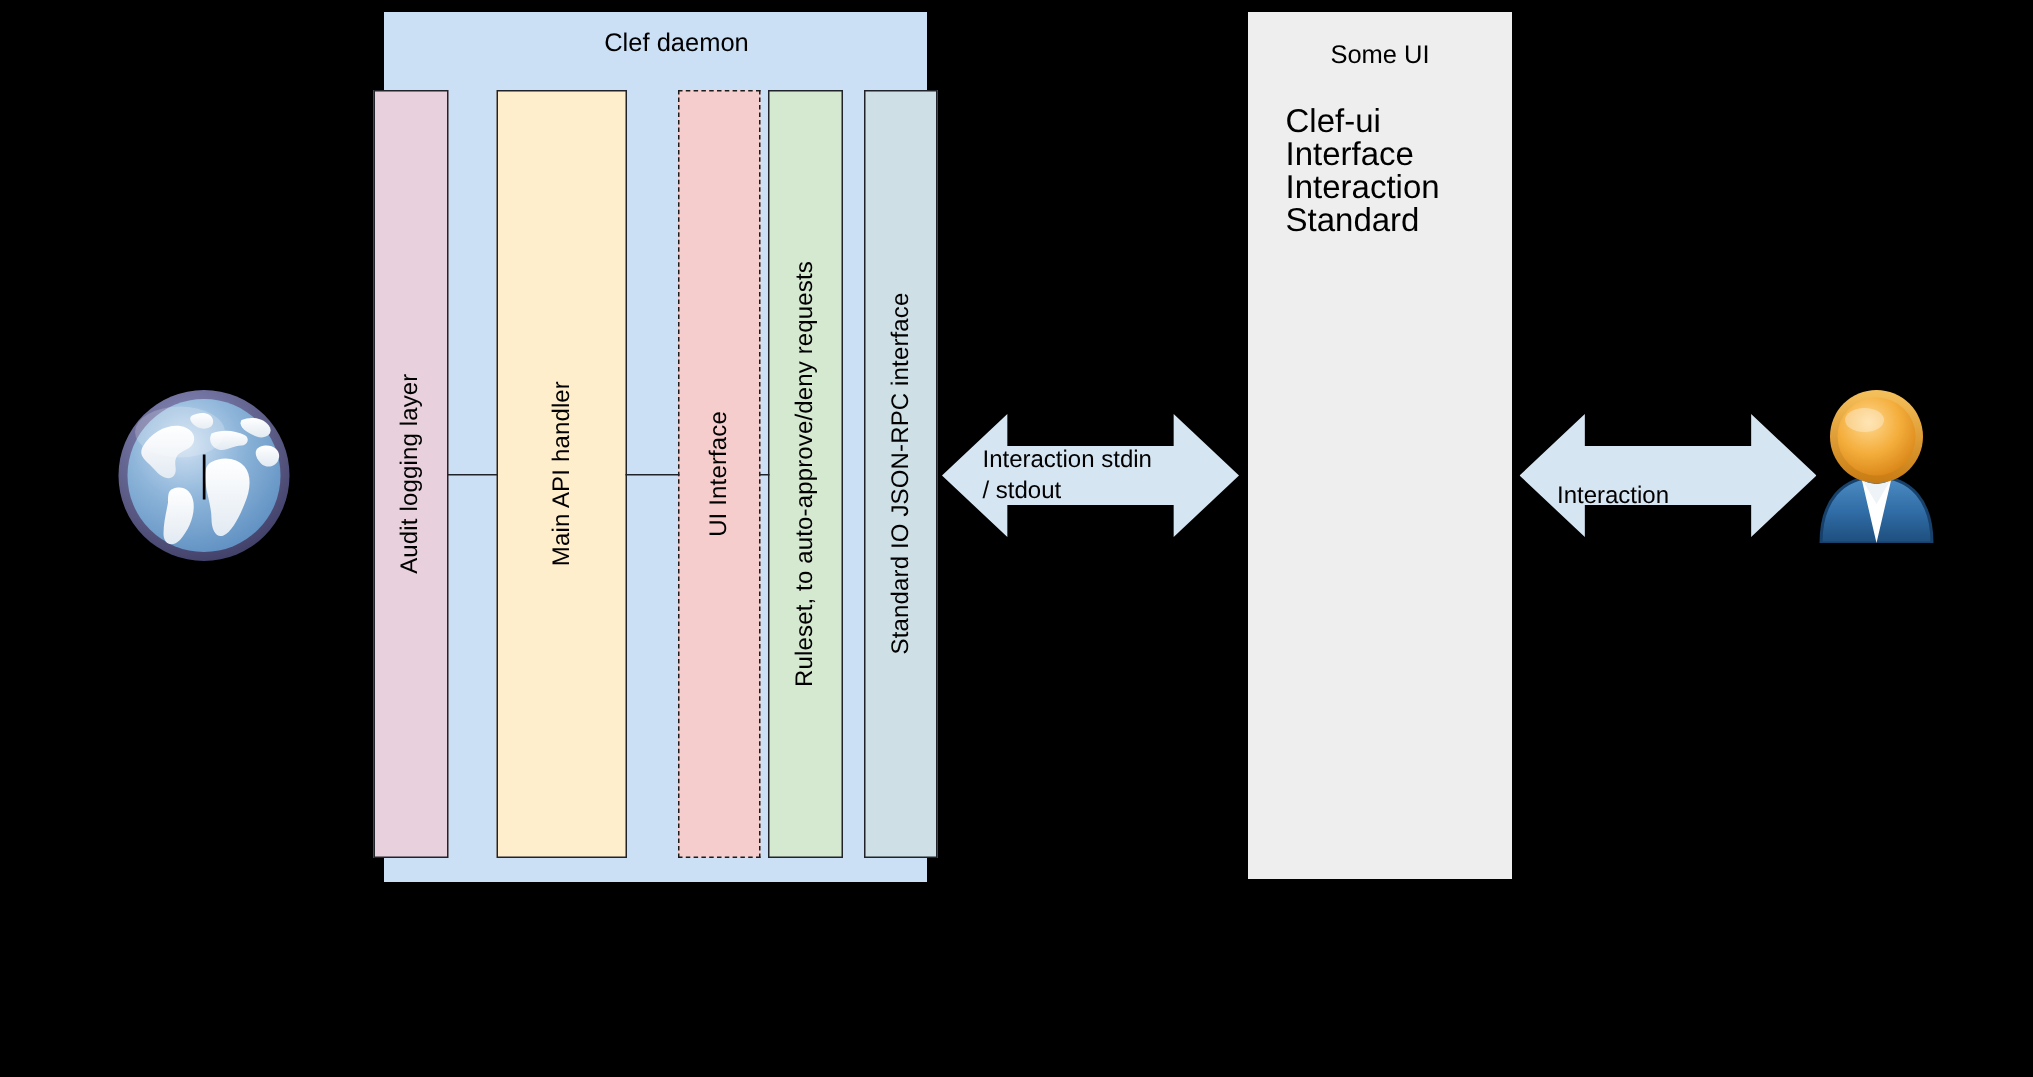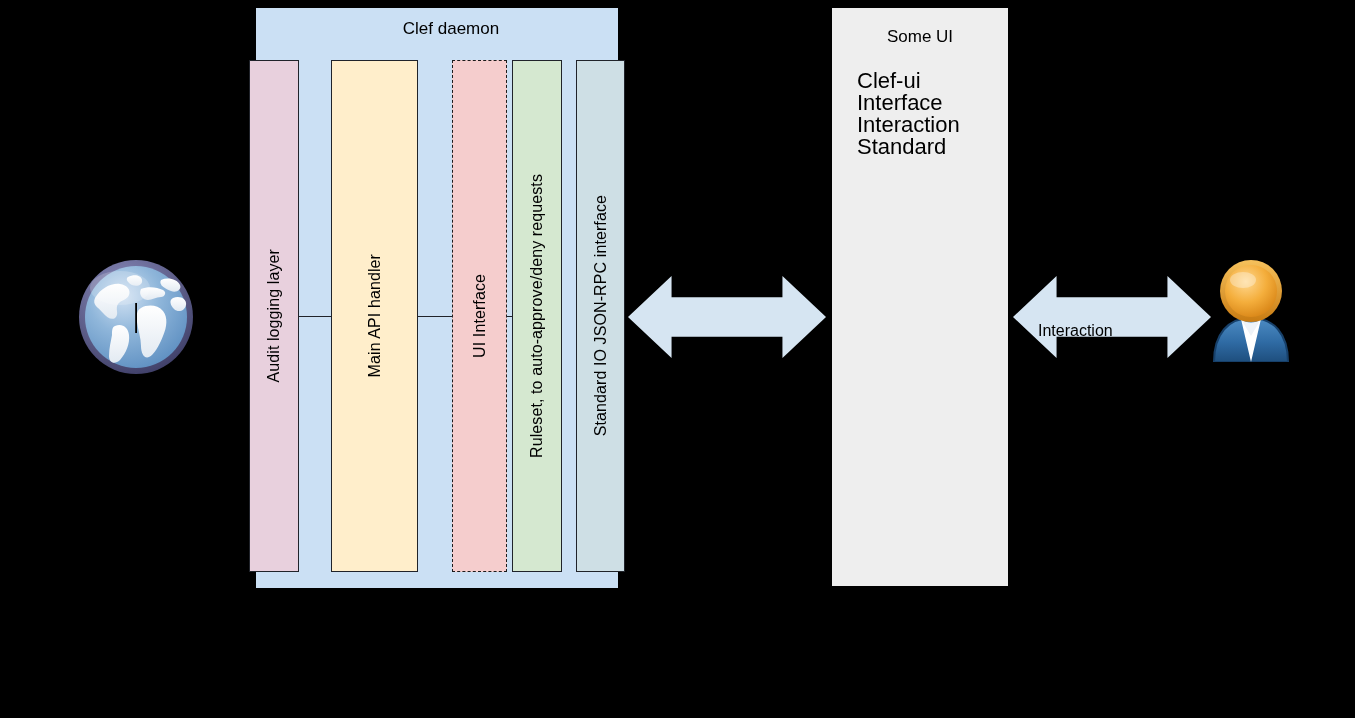--- a/index.html
+++ b/index.html
@@ -232,20 +232,22 @@
 
   <div class="vbox" id="box-stdio">
     <span class="vlabel">Standard IO JSON-RPC interface</span>
   </div>
 
   <div class="connector" id="conn-1"></div>
   <div class="connector" id="conn-2"></div>
   <div class="connector" id="conn-3"></div>
 
   <div class="arrow" id="arrow-stdio"></div>
+  <div class="arrow-label" id="arrow-stdio-label">Interaction stdin
+/ stdout</div>
 
   <div id="some-ui-box">
     <div id="some-ui-title">Some UI</div>
     <div id="some-ui-list">
       <div>Clef-ui</div>
       <div>Interface</div>
       <div>Interaction</div>
       <div>Standard</div>
     </div>
   </div>

